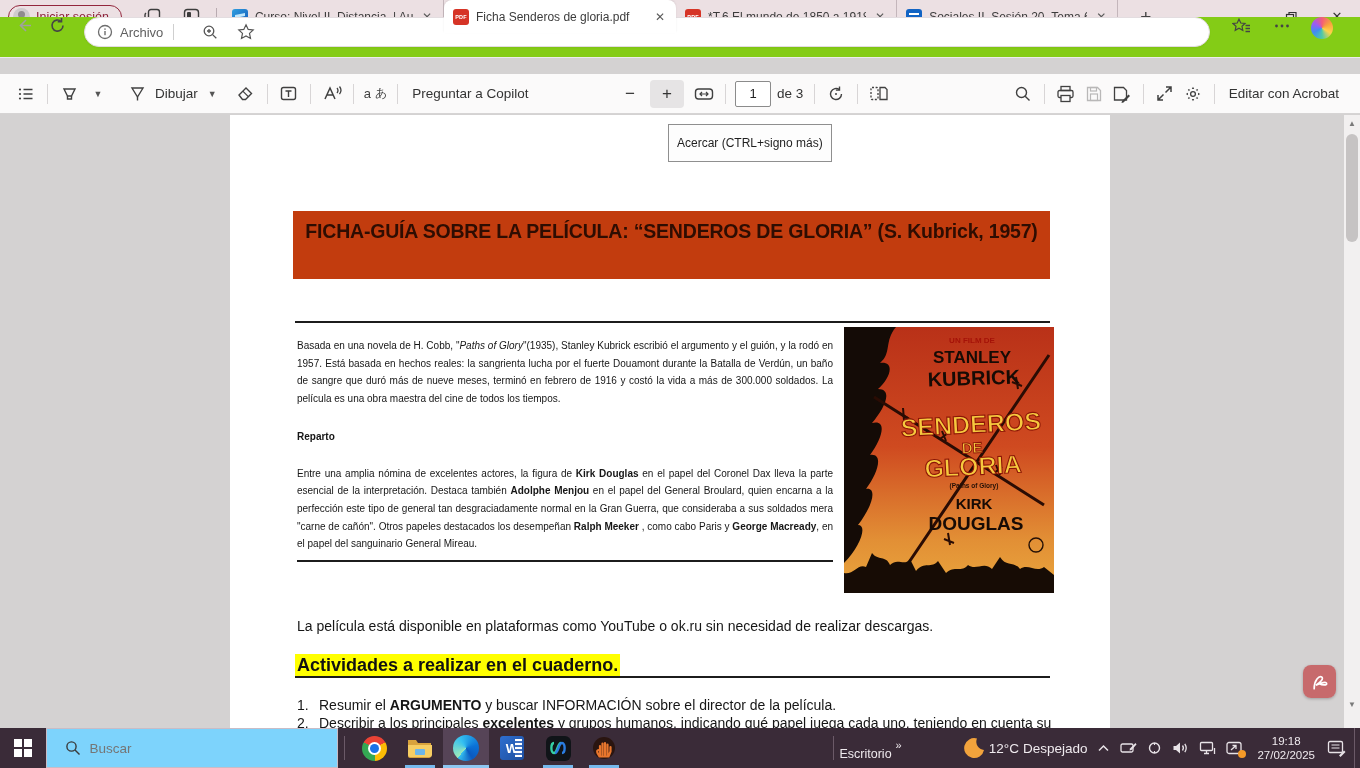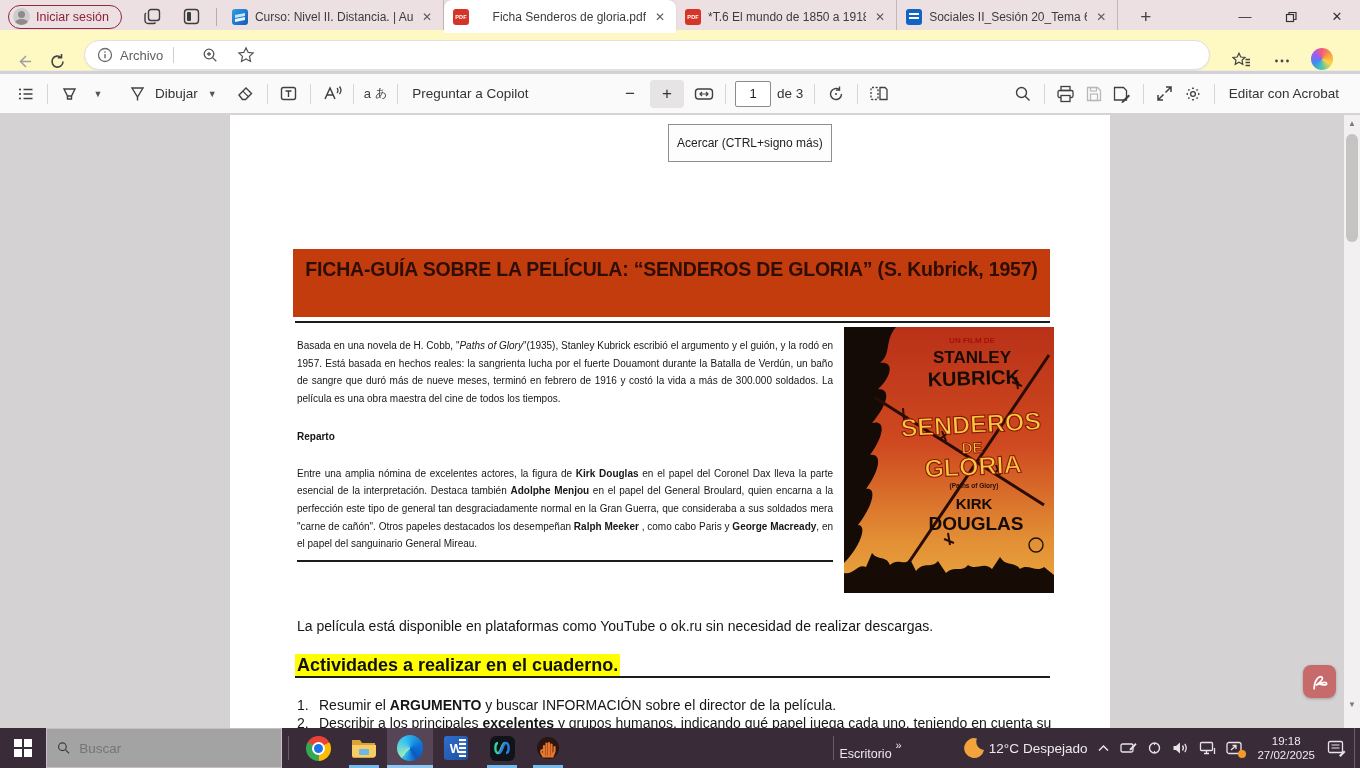--- a/index.html
+++ b/index.html
@@ -11,35 +11,35 @@
   .profile-pill { display:flex; align-items:center; gap:6px; margin-left:8px; border:1px solid #93273d; border-radius:14px; height:24px; padding:0 12px 0 4px; color:#8c2038; font-size:12.5px; cursor:pointer; }
   .avatar { width:17px; height:17px; border-radius:50%; background:#cfcbcd; position:relative; overflow:hidden; }
   .avatar::before { content:''; position:absolute; left:5px; top:3px; width:7px; height:7px; border-radius:50%; background:#8f8b8d; }
   .avatar::after { content:''; position:absolute; left:2px; top:11px; width:13px; height:8px; border-radius:50% 50% 0 0; background:#8f8b8d; }
   .tab-action { margin-left:22px; display:flex; align-items:center; cursor:pointer; }
   .tabs-sep { width:1px; height:18px; background:#b9abb1; margin:0 6px 0 16px; }
   .tab { display:flex; align-items:center; height:33px; padding:0 6px 0 9px; font-size:12px; color:#3c3c3c; cursor:pointer; position:relative; }
   .tab.inactive { border-right:1px solid #c4b6bb; }
   .tab.active { background:#ffffff; border-radius:8px 8px 0 0; border-right:none; box-shadow:0 -1px 2px rgba(0,0,0,0.08); z-index:2; }
   .tab .title { width:158px; overflow:hidden; white-space:nowrap; text-overflow:clip; margin:0 4px 0 7px; }
-  .tab.active .title { width:170px;text-align:right; }
+  .tab.active .title { width:170px; }
   .tab .close { font-size:12px; color:#5a5a5a; padding:2px 5px; border-radius:4px; }
   .favicon { width:16px; height:16px; flex:none; display:flex; align-items:center; justify-content:center; }
   .fav-pdf { background:#d63426; border-radius:3px; color:#fff; font-size:5.5px; font-weight:bold; letter-spacing:0.2px; }
   .fav-aula { background:linear-gradient(135deg,#2f9fe0,#1559b8); border-radius:3px; position:relative; }
   .fav-aula::before { content:''; position:absolute; left:3px; top:5px; width:10px; height:3px; background:#bfe6fb; transform:skewY(-12deg); }
   .fav-aula::after { content:''; position:absolute; left:3px; top:9px; width:10px; height:3px; background:#e8f6ff; transform:skewY(-12deg); }
   .fav-media { background:#1264c4; border-radius:3px; position:relative; }
   .fav-media::before { content:''; position:absolute; left:3px; top:4px; width:10px; height:2px; background:#fff; box-shadow:0 4px 0 #fff; }
   .newtab { font-size:19px; color:#444; margin-left:14px; padding:0 8px; cursor:pointer; }
   .win-controls { position:absolute; right:0; top:0; height:33px; display:flex; }
   .win-btn { width:46px; height:33px; display:flex; align-items:center; justify-content:center; color:#333; font-size:13px; cursor:pointer; }
 
   
-  .addressbar { position:absolute; left:0; top:30px; width:1360px; height:41px; background:#fef9c3; display:flex; align-items:flex-end; border-bottom:1px solid #ececec; }
+  .addressbar { position:absolute; left:0; top:17px; width:1360px; height:41px; background:#84cc16; display:flex; align-items:flex-start; border-bottom:1px solid #ececec; }
   .nav-ic { margin-left:16px; display:flex; cursor:pointer; }
   .url-pill { margin-left:18px; width:1126px; height:30px; border-radius:15px; border:1px solid #e3dde0; background:#fff; box-shadow:0 1px 2px rgba(0,0,0,0.05); display:flex; align-items:center; padding:0 10px 0 12px; }
   .url-scheme { color:#5f5f5f; font-size:13px; margin-left:7px; }
   .url-sep { width:1px; height:16px; background:#cfcfcf; margin:0 10px; }
   .url-text { color:#2f2f2f; font-size:13px; flex:1; white-space:nowrap; overflow:hidden; }
   .pill-ic { margin-left:18px; display:flex; cursor:pointer; }
   .bar-ic { margin-left:22px; display:flex; cursor:pointer; }
   .copilot { width:22px; height:22px; border-radius:50%; margin-left:20px; background:conic-gradient(#f35b7a,#f8a03e,#ffd24a,#4ec9a8,#3e8ef0,#9b5cf6,#f35b7a); cursor:pointer; }
 
   
@@ -54,21 +54,21 @@
   .tb-sep { width:1px; height:20px; background:#d8d5d6; margin:0 7px; }
   .tb-label { padding:0 4px; }
   .chev { font-size:9px; color:#555; margin-left:2px; }
   .page-input { width:36px; height:26px; border:1px solid #8b8b8b; border-radius:2px; text-align:center; font-size:13px; color:#222; background:#fff; margin:0 2px; font-family:"Liberation Sans",sans-serif; }
   .glyph-math { font-size:17px; color:#333; }
 
   
   .viewer { position:absolute; left:0; top:115px; width:1360px; height:613px; background:#d4d2d2; }
   .page { position:absolute; left:230px; top:0; width:880px; height:613px; background:#ffffff; overflow:hidden; }
   .zoom-tooltip { position:absolute; left:438px; top:9px; height:38px; background:#fdfdfd; border:1px solid #8f8f8f; font-size:12px; color:#1f1f1f; display:flex; align-items:center; padding:0 8px; white-space:nowrap; z-index:5; }
-  .banner { position:absolute; left:63px; top:96px; width:757px; height:68px; background:#c23c0e; color:#2e0d02; font-weight:bold; font-size:19.5px; text-align:center; padding-top:9px; letter-spacing:-0.2px;margin-top:38px; }
+  .banner { position:absolute; left:63px; top:96px; width:757px; height:68px; background:#c23c0e; color:#2e0d02; font-weight:bold; font-size:19.5px; text-align:center; padding-top:9px; letter-spacing:-0.2px; }
   .ficha-heading { position:absolute; left:0; top:184px; width:880px; text-align:center; font-weight:bold; font-size:14.5px; color:#111; }
   .rule { position:absolute; left:65px; width:755px; height:2px; background:#1c1c1c; }
   .rule-1 { top:206px; }
   .rule-2 { top:561px; }
   .text-col { position:absolute; left:67px; top:222px; width:536px; font-size:10px; line-height:17.7px; color:#161616; text-align:justify; padding-bottom:7px; border-bottom:2px solid #1c1c1c; }
   .cast-heading { font-weight:bold; margin:20px 0 19px 0; }
   .availability { position:absolute; left:67px; top:503px; width:790px; font-size:14px; color:#161616; }
   .activities { position:absolute; left:65px; top:540px; font-size:18px; }
   .activities b { background:#ffff00; padding:1px 2px; color:#111; }
   .list-item { position:absolute; left:67px; width:780px; font-size:14px; color:#161616; display:flex; }
@@ -79,21 +79,21 @@
   .scrollbar { position:absolute; right:0; top:0; width:16px; height:613px; background:#f2f0f0; }
   .sb-arrow { position:absolute; left:0; width:16px; height:16px; color:#7a7a7a; font-size:8px; display:flex; align-items:center; justify-content:center; cursor:pointer; }
   .sb-thumb { position:absolute; left:2px; top:19px; width:12px; height:108px; background:#c6c3c3; border-radius:6px; cursor:pointer; }
   .acrobat-fab { position:absolute; left:1303px; top:550px; width:33px; height:33px; border-radius:8px; background:rgba(198,97,99,0.92); display:flex; align-items:center; justify-content:center; cursor:pointer; box-shadow:0 1px 3px rgba(0,0,0,0.25); }
 
   
   .taskbar { position:absolute; left:0; top:728px; width:1360px; height:40px; background:#3a2b38; display:flex; align-items:center; color:#efeaee; }
   .start-btn { width:46px; height:40px; display:flex; align-items:center; justify-content:center; cursor:pointer; }
   .winlogo { display:grid; grid-template-columns:8px 8px; grid-template-rows:8px 8px; gap:2px; }
   .winlogo span { background:#ffffff; }
-  .tb-search { width:236px; height:40px; background:#a3a3a3; border:1px solid #c9bcc6; display:flex; align-items:center; padding:0 10px; gap:9px;justify-content:center; }
+  .tb-search { width:292px; height:40px; background:#7dd3fc; border:1px solid #c9bcc6; display:flex; align-items:center; padding:0 10px; gap:9px;justify-content:center; }
   .tb-search input { border:none; outline:none; background:transparent; font-size:13.5px; color:#444; width:230px; font-family:"Liberation Sans",sans-serif; }
   .task-sep { width:1px; height:24px; background:#6b5a68; margin:0 6px; }
   .app-cell { width:46px; height:40px; display:flex; align-items:center; justify-content:center; position:relative; cursor:pointer; }
   .app-cell.running::after { content:''; position:absolute; left:8px; bottom:0; width:30px; height:3px; background:#76b9ed; }
   .app-cell.active-app { background:#564457; }
   .app-cell.active-app::after { content:''; position:absolute; left:0; bottom:0; width:46px; height:3px; background:#8ec7f2; }
   .ic-chrome { width:25px; height:25px; border-radius:50%; background:conic-gradient(from -60deg,#ea4335 0 120deg,#fbbc05 120deg 240deg,#34a853 240deg 360deg); position:relative; }
   .ic-chrome::before { content:''; position:absolute; inset:6px; background:#fff; border-radius:50%; }
   .ic-chrome::after { content:''; position:absolute; inset:8px; background:#1a73e8; border-radius:50%; }
   .ic-edge { width:26px; height:26px; border-radius:50%; background:conic-gradient(from 220deg,#9ce8b9,#35c1f1 30%,#0b72d7 60%,#0a59c0 80%,#35c1f1); }

